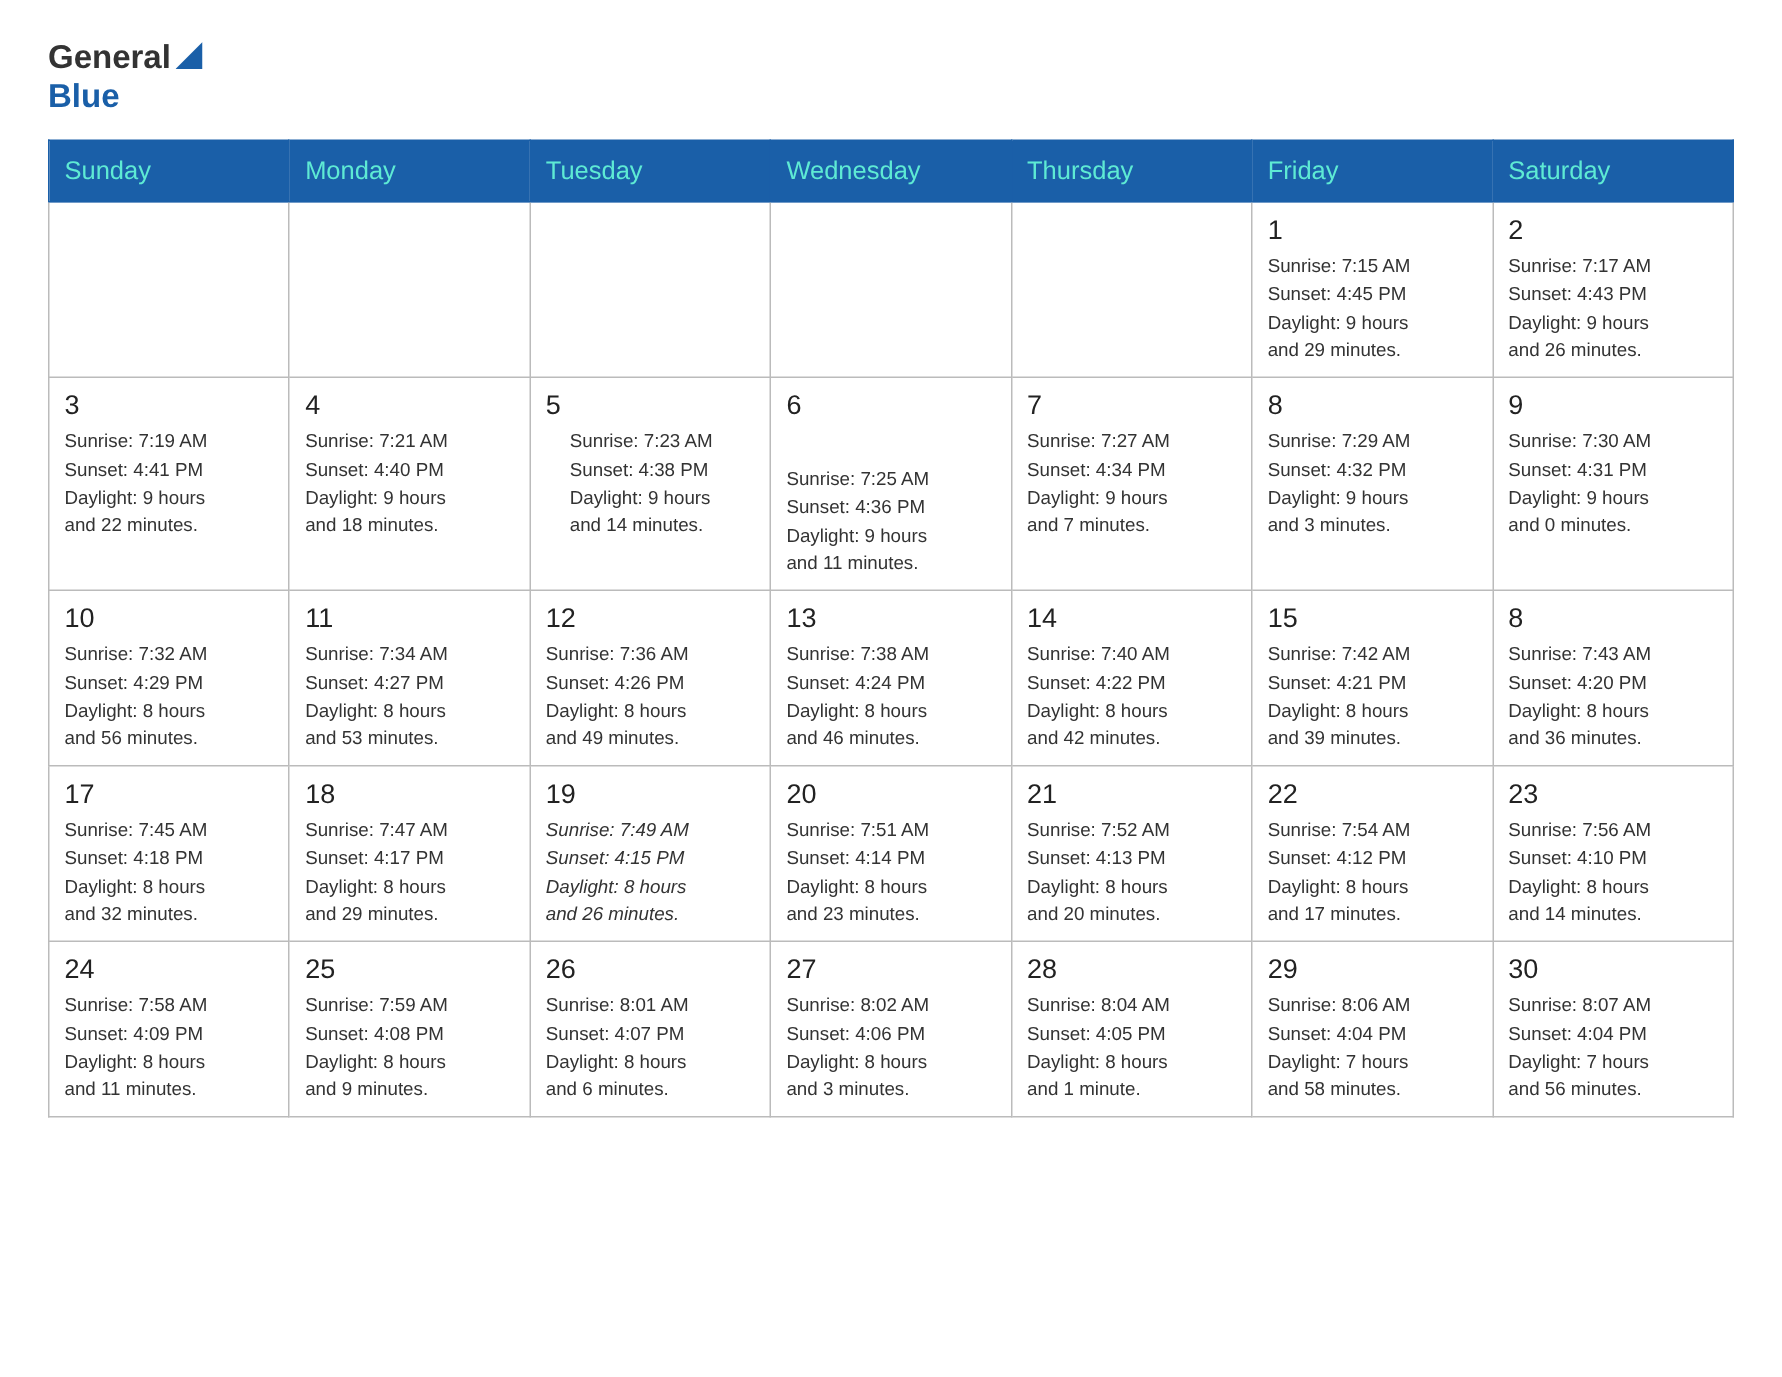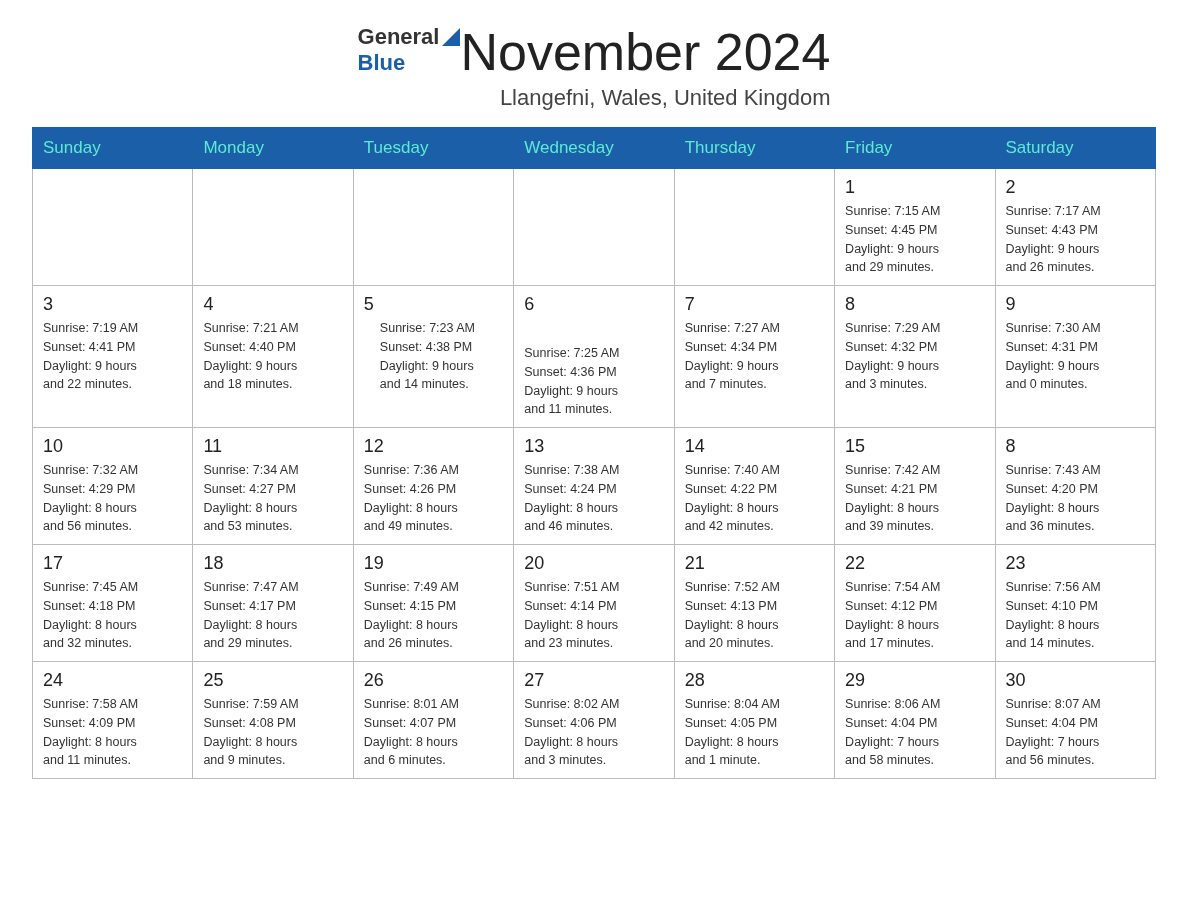--- a/index.html
+++ b/index.html
@@ -5,21 +5,21 @@
     * { box-sizing: border-box; margin: 0; padding: 0; }
     body {
       font-family: Arial, sans-serif;
       background: #fff;
       padding: 24px 32px;
       width: 1188px;
       min-height: 918px;
     }
     .header {
       display: flex;
-      justify-content: center;
+      justify-content: space-between;
       align-items: flex-start;
       margin-bottom: 16px;
     }
     .logo-text-general {
       font-size: 22px;
       font-weight: bold;
       color: #333;
     }
     .logo-text-blue {
       font-size: 22px;
@@ -104,24 +104,20 @@
       <span class="logo-arrow">
         <svg width="18" height="22" viewBox="0 0 18 22">
           <polygon points="0,22 18,22 18,4" fill="#1a5fa8"></polygon>
         </svg>
       </span>
     </div>
     <div>
       <span class="logo-text-blue">Blue</span>
     </div>
   </div>
-  <div class="title-block">
-    <div class="month-title">November 2024</div>
-    <div class="location">Llangefni, Wales, United Kingdom</div>
-  </div>
 </div>
 
 <table class="calendar">
   <thead>
     <tr>
     <th>Sunday</th>
         <th>Monday</th>
         <th>Tuesday</th>
         <th>Wednesday</th>
         <th>Thursday</th>
@@ -263,21 +259,21 @@
         </td>
         <td>
           <span class="day-number">18</span>
           <div class="day-info" style="white-space: pre-line;">Sunrise: 7:47 AM
 Sunset: 4:17 PM
 Daylight: 8 hours
 and 29 minutes.</div>
         </td>
         <td>
           <span class="day-number">19</span>
-          <div class="day-info" style="white-space: pre-line;">Sunrise: 7:49 AM
+          <div class="day-info" style="white-space: pre-line; font-style: italic;">Sunrise: 7:49 AM
 Sunset: 4:15 PM
 Daylight: 8 hours
 and 26 minutes.</div>
         </td>
         <td>
           <span class="day-number">20</span>
           <div class="day-info" style="white-space: pre-line;">Sunrise: 7:51 AM
 Sunset: 4:14 PM
 Daylight: 8 hours
 and 23 minutes.</div>

